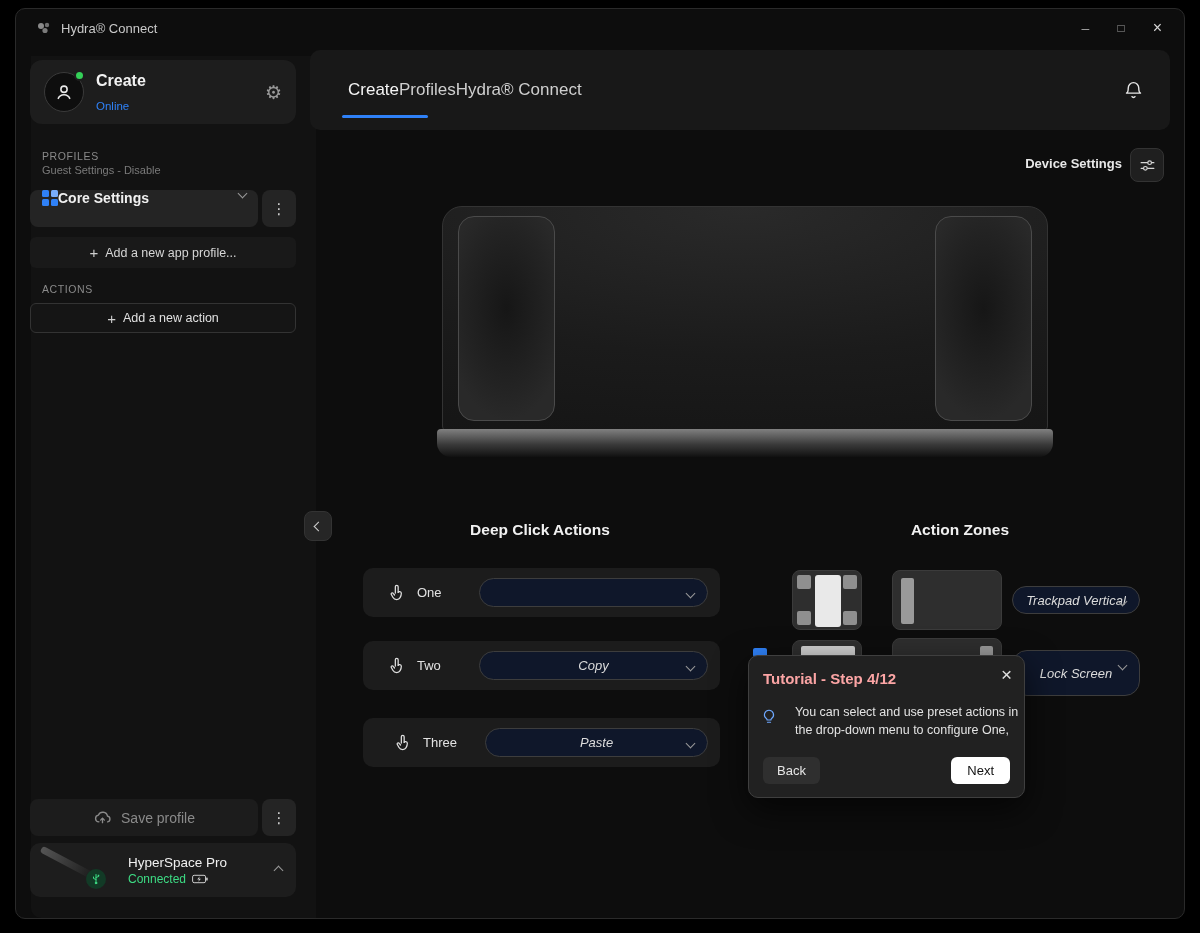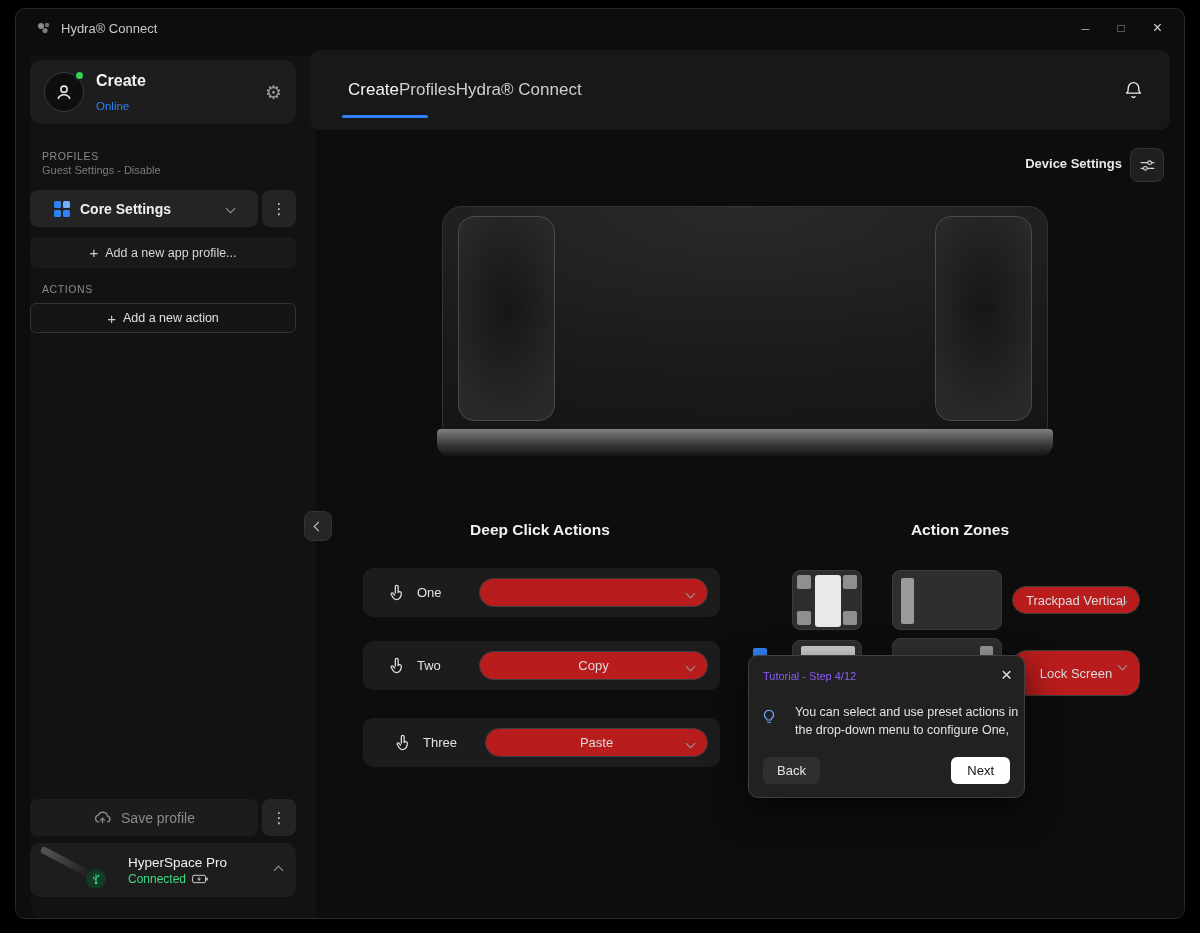--- a/index.html
+++ b/index.html
@@ -29,21 +29,21 @@
     background:#34d058; border:2px solid #1d1d1d; }
   .user-meta { margin-left:12px; }
   .user-name { color:#f2f2f2; font-size:16px; font-weight:bold; }
   .user-status { color:#2f81f7; font-size:11.5px; margin-top:10px; }
   .gear { margin-left:auto; color:#9a9a9a; font-size:19px; }
 
   .section-label { color:#8a8a8a; font-size:10.5px; letter-spacing:.6px; }
   .section-sub { color:#7a7a7a; font-size:11px; }
 
   .profile-select { left:30px; top:190px; width:228px; height:37px; background:#242424; border-radius:8px;
-    display:flex; align-items:center; padding:0 24px; gap:10px; }
+    display:flex; align-items:flex-start; padding:0 12px; }
   .grid-icon { display:grid; grid-template-columns:7px 7px; grid-template-rows:7px 7px; gap:2px; }
   .grid-icon i { background:#2f81f7; border-radius:1.5px; }
   .grid-icon i:nth-child(2){ background:#79aefc; }
   .profile-select .label { color:#f0f0f0; font-size:14px; font-weight:bold; flex:1; }
   .sq-btn { background:#242424; border-radius:8px; display:flex; align-items:center; justify-content:center;
     color:#cfcfcf; font-size:15px; }
 
   .add-row { left:30px; top:237px; width:266px; height:31px; background:#191919; border-radius:6px;
     display:flex; align-items:center; justify-content:center; gap:7px; color:#d6d6d6; font-size:12.5px; }
   .add-row .plus, .add-action .plus { font-size:15px; color:#cfcfcf; }
@@ -96,22 +96,22 @@
 
   .collapse-btn { left:304px; top:511px; width:28px; height:30px; background:#262626; border-radius:8px;
     display:flex; align-items:center; justify-content:center; border:1px solid #333; }
 
   .h-section { color:#f0f0f0; font-size:15.5px; font-weight:bold; text-align:center; }
 
   
   .dc-row { left:363px; width:357px; height:49px; background:#1c1c1c; border-radius:10px;
     display:flex; align-items:center; padding:0 12px 0 24px; gap:10px; }
   .dc-label { color:#e2e2e2; font-size:13px; width:52px; }
-  .dd { height:29px; border-radius:15px; background:#b91c1c; border:1px solid #3d3d3d; display:flex;
-    align-items:center; justify-content:center; position:relative; color:#dcdcdc; font-size:13px; }
+  .dd { height:29px; border-radius:15px; background:#0f172a; border:1px solid #3d3d3d; display:flex;
+    align-items:center; justify-content:center; position:relative; color:#dcdcdc; font-size:13px;font-style:italic; }
   .dc-row .dd { flex:1; }
   .dd .dd-value { max-width:80%; overflow:hidden; white-space:nowrap; }
   .dd .chv { position:absolute; right:13px; top:11px; }
 
   
   .zone-tile { background:#2e2e2e; border:1px solid #3b3b3b; border-radius:8px; position:absolute; }
   .ztA { left:792px; top:570px; width:70px; height:60px; }
   .ztA .center { position:absolute; left:22px; top:4px; width:26px; height:52px; background:#e9e9e9; border-radius:3px; }
   .ztA .corner { position:absolute; width:14px; height:14px; background:#8f8f8f; border-radius:2px; }
   .ztB { left:892px; top:570px; width:110px; height:60px; }
@@ -120,21 +120,21 @@
   .ztA2 .hbar { position:absolute; left:8px; width:54px; height:11px; background:#cfcfcf; border-radius:2px; }
   .ztB2 { left:892px; top:638px; width:110px; height:60px; }
   .ztB2 .rightbar { position:absolute; right:8px; top:7px; width:13px; height:46px; background:#9a9a9a; border-radius:2px; }
   .zone-dd { position:absolute; left:1012px; width:128px; }
   .blue-glyph { left:753px; top:648px; width:14px; display:flex; flex-direction:column; gap:3px; }
   .blue-glyph i { height:9px; background:#2f81f7; border-radius:2px; }
 
   
   .popup { left:748px; top:655px; width:277px; height:143px; background:#212121; border:1px solid #3f3f3f;
     border-radius:10px; box-shadow:0 12px 34px rgba(0,0,0,.65); z-index:10; }
-  .popup-title { position:absolute; left:14px; top:14px; color:#8b5cf6; font-size:11px; font-weight:normal; }
+  .popup-title { position:absolute; left:14px; top:14px; color:#fca5a5; font-size:15px; font-weight:bold; }
   .popup-close { position:absolute; right:12px; top:8px; color:#e0e0e0; font-size:19px; }
   .popup-bulb { position:absolute; left:11px; top:52px; }
   .popup-body { position:absolute; left:46px; top:47px; width:238px; color:#e3e3e3; font-size:12.5px; line-height:1.45; }
   .btn-back { position:absolute; left:14px; bottom:13px; background:#2f2f2f; color:#e6e6e6; font-size:13px;
     border-radius:6px; padding:6px 14px; }
   .btn-next { position:absolute; right:14px; bottom:13px; background:#ffffff; color:#111; font-size:13px;
     border-radius:6px; padding:6px 16px; }
 
   svg { display:block; }
 </style>

